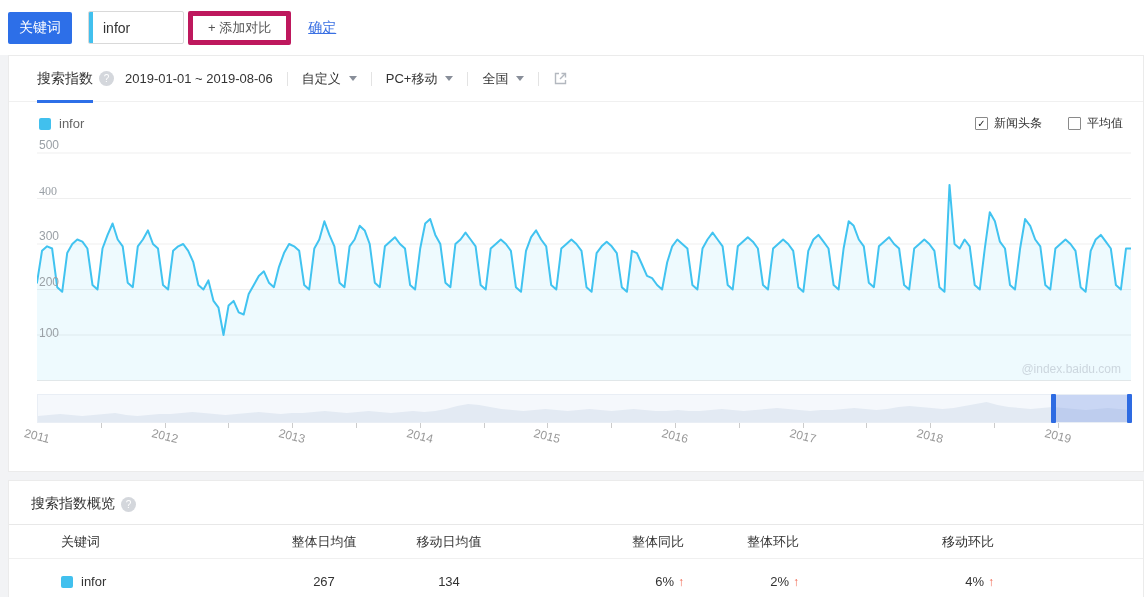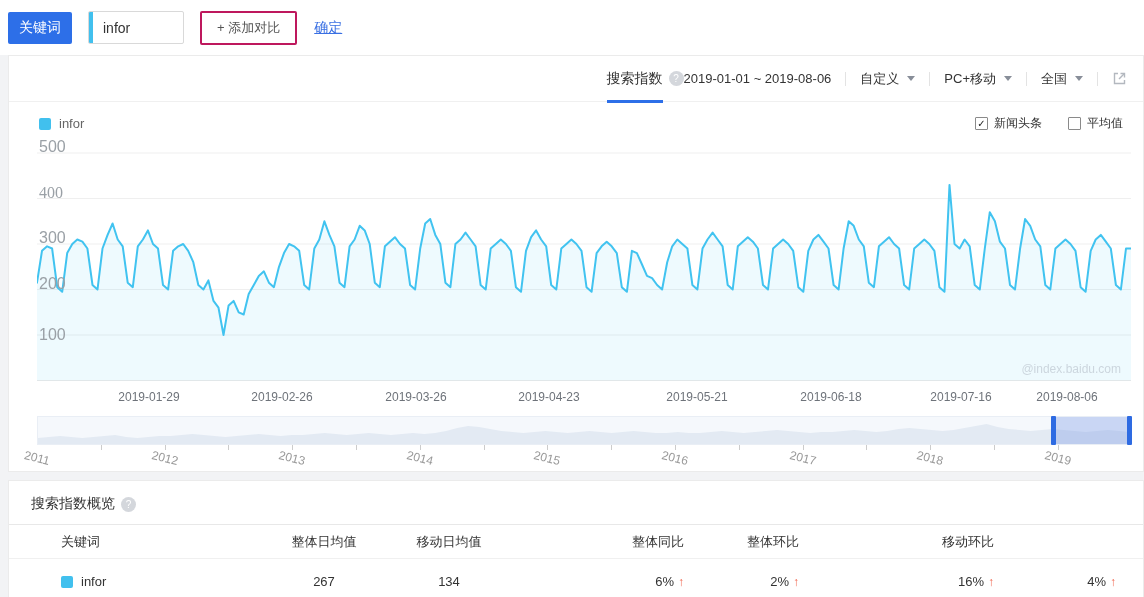--- a/index.html
+++ b/index.html
@@ -7,32 +7,32 @@
     font-family:"Liberation Sans","DejaVu Sans",sans-serif; }
 
   
   .topbar { height:55px; background:#fff; display:flex; align-items:center; padding-left:8px; }
   .kw-btn { width:64px; height:32px; background:#2d6fe8; color:#fff; font-size:14px;
     border:none; border-radius:2px; cursor:pointer; }
   .kw-input { margin-left:16px; width:96px; height:33px; background:#fff; border:1px solid #d9d9d9;
     border-radius:2px; display:flex; align-items:center; position:relative; overflow:hidden; }
   .kw-accent { position:absolute; left:0; top:0; bottom:0; width:4px; background:#41c0ee; }
   .kw-text { padding-left:14px; font-size:14px; color:#333; }
-  .add-btn { margin-left:16px; height:34px; padding:0 15px; background:#fff; border:2px solid #be185d;
+  .add-btn { margin-left:4px; height:34px; padding:0 15px; background:#fff; border:5px solid #be185d;
     border-radius:2px; color:#555; font-size:13px; cursor:pointer; }
   .confirm { margin-left:17px; color:#3a70e3; font-size:14px; text-decoration:underline; cursor:pointer; }
 
   
   .card { margin-left:8px; background:#fff; border:1px solid #ebebeb; }
   .card1 { height:417px; }
   .card2 { margin-top:8px; min-height:117px; }
 
   
   .panel-header { height:46px; border-bottom:1px solid #f0f0f0; display:flex;
-    justify-content:flex-end; align-items:center; padding:0 16px 0 28px; }
+    justify-content:flex-start; align-items:center; padding:0 16px 0 28px;gap:11px; }
   .tab-wrap { position:relative; height:46px; display:flex; align-items:center; }
   .tab { font-size:14px; color:#333; cursor:pointer; }
   .tab-underline { position:absolute; left:0; bottom:-1px; width:56px; height:3px; background:#2d6fe8; }
   .qicon { display:inline-block; width:15px; height:15px; border-radius:50%; background:#d4d7dc;
     color:#fff; font-size:10px; line-height:15px; text-align:center; margin-left:6px; cursor:pointer; }
   .header-right { display:flex; align-items:center; font-size:13px; color:#333; }
   .vdiv { width:1px; height:14px; background:#e3e3e3; margin:0 14px; }
   .dd { display:flex; align-items:center; cursor:pointer; }
   .caret { width:0; height:0; border-left:4px solid transparent; border-right:4px solid transparent;
     border-top:5px solid #888e99; margin-left:8px; }
@@ -44,21 +44,21 @@
   .sq { width:12px; height:12px; background:#41c0ee; border-radius:2px; margin-right:8px; }
   .legend-right { display:flex; align-items:center; }
   .toggle { display:flex; align-items:center; margin-left:26px; font-size:12px; color:#333; cursor:pointer; }
   .cb { width:13px; height:13px; border:1px solid #8a8a8a; border-radius:1px; background:#fff;
     font-size:10px; line-height:11px; text-align:center; color:#222; margin-right:6px; }
 
   
   .plot-wrap { position:relative; margin:14px 0 0 28px; width:1094px; }
   .plot { position:relative; height:240px; }
   .plot svg { position:absolute; left:0; top:0; }
-  .ylab { position:absolute; left:2px; font-size:16px; color:#9aa0a6; }
+  .ylab { position:absolute; left:2px; font-size:12px; color:#9aa0a6; }
   .watermark { position:absolute; right:10px; bottom:10px; font-size:12px; color:#ccd6de; }
   .xaxis { position:relative; height:22px; }
   .xlab { position:absolute; top:4px; transform:translateX(-50%); font-size:12px; color:#6e737a; white-space:nowrap; }
 
   
   .tl-track { position:relative; margin-top:8px; height:29px; background:#f5f8fc;
     border:1px solid #e9eef5; cursor:pointer; }
   .tl-track svg { position:absolute; left:0; bottom:0; }
   .tl-sel { position:absolute; top:0; bottom:0; background:rgba(120,153,229,0.35); cursor:grab; }
   .tl-handle { position:absolute; top:-1px; bottom:-1px; width:5px; background:#2e6be2; border-radius:1px; cursor:ew-resize; }
@@ -155,30 +155,20 @@
           <line x1="0" x2="1094" y1="7" y2="7" stroke="#efefef" stroke-width="1"></line>
           <polygon points="0.0,136.7 5.0,104.8 10.1,100.3 15.1,102.5 20.2,141.2 25.2,145.8 30.2,107.1 35.3,98.0 40.3,93.5 45.4,95.7 50.4,102.5 55.5,139.0 60.5,143.5 65.5,102.5 70.6,88.9 75.6,77.5 80.7,93.5 85.7,100.3 90.7,136.7 95.8,141.2 100.8,100.3 105.9,93.5 110.9,84.4 116.0,98.0 121.0,102.5 126.0,139.0 131.1,143.5 136.1,104.8 141.2,100.3 146.2,98.0 151.2,104.8 156.3,116.2 161.3,139.0 166.4,143.5 171.4,134.4 176.5,154.9 181.5,161.7 186.5,189.0 191.6,159.4 196.6,154.9 201.7,166.3 206.7,168.5 211.7,148.1 216.8,139.0 221.8,129.9 226.9,125.3 231.9,136.7 236.9,141.2 242.0,120.8 247.0,107.1 252.1,98.0 257.1,100.3 262.2,104.8 267.2,139.0 272.2,143.5 277.3,102.5 282.3,93.5 287.4,75.3 292.4,88.9 297.4,100.3 302.5,136.7 307.5,141.2 312.6,100.3 317.6,93.5 322.7,79.8 327.7,84.4 332.7,98.0 337.8,136.7 342.8,141.2 347.9,100.3 352.9,95.7 357.9,91.2 363.0,98.0 368.0,102.5 373.1,139.0 378.1,143.5 383.2,102.5 388.2,77.5 393.2,73.0 398.3,88.9 403.3,98.0 408.4,136.7 413.4,141.2 418.4,98.0 423.5,93.5 428.5,86.6 433.6,93.5 438.6,100.3 443.6,139.0 448.7,143.5 453.7,102.5 458.8,98.0 463.8,93.5 468.9,98.0 473.9,104.8 478.9,141.2 484.0,145.8 489.0,104.8 494.1,91.2 499.1,84.4 504.1,93.5 509.2,100.3 514.2,139.0 519.3,143.5 524.3,102.5 529.4,98.0 534.4,93.5 539.4,98.0 544.5,104.8 549.5,141.2 554.6,145.8 559.6,107.1 564.6,100.3 569.7,95.7 574.7,100.3 579.8,107.1 584.8,141.2 589.9,145.8 594.9,104.8 599.9,107.1 605.0,118.5 610.0,129.9 615.1,132.1 620.1,139.0 625.1,143.5 630.2,116.2 635.2,100.3 640.3,93.5 645.3,98.0 650.4,102.5 655.4,139.0 660.4,143.5 665.5,102.5 670.5,93.5 675.6,86.6 680.6,93.5 685.6,100.3 690.7,139.0 695.7,143.5 700.8,100.3 705.8,95.7 710.8,91.2 715.9,95.7 720.9,102.5 726.0,139.0 731.0,143.5 736.1,102.5 741.1,98.0 746.1,93.5 751.2,98.0 756.2,104.8 761.3,141.2 766.3,145.8 771.3,104.8 776.4,93.5 781.4,88.9 786.5,95.7 791.5,102.5 796.6,139.0 801.6,143.5 806.6,102.5 811.7,75.3 816.7,79.8 821.8,93.5 826.8,100.3 831.8,136.7 836.9,141.2 841.9,100.3 847.0,95.7 852.0,91.2 857.1,98.0 862.1,102.5 867.1,139.0 872.2,143.5 877.2,102.5 882.3,98.0 887.3,93.5 892.3,98.0 897.4,104.8 902.4,141.2 907.5,145.8 912.5,38.9 917.5,98.0 922.6,102.5 927.6,93.5 932.7,100.3 937.7,139.0 942.8,143.5 947.8,102.5 952.8,66.2 957.9,75.3 962.9,95.7 968.0,102.5 973.0,139.0 978.0,143.5 983.1,102.5 988.1,73.0 993.2,79.8 998.2,93.5 1003.3,100.3 1008.3,139.0 1013.3,143.5 1018.4,102.5 1023.4,98.0 1028.5,93.5 1033.5,98.0 1038.5,104.8 1043.6,141.2 1048.6,145.8 1053.7,104.8 1058.7,93.5 1063.8,88.9 1068.8,95.7 1073.8,102.5 1078.9,139.0 1083.9,143.5 1089.0,102.5 1094.0,102.5 1094,234.5 0,234.5" fill="rgba(65,195,240,0.09)"></polygon>
           <polyline points="0.0,136.7 5.0,104.8 10.1,100.3 15.1,102.5 20.2,141.2 25.2,145.8 30.2,107.1 35.3,98.0 40.3,93.5 45.4,95.7 50.4,102.5 55.5,139.0 60.5,143.5 65.5,102.5 70.6,88.9 75.6,77.5 80.7,93.5 85.7,100.3 90.7,136.7 95.8,141.2 100.8,100.3 105.9,93.5 110.9,84.4 116.0,98.0 121.0,102.5 126.0,139.0 131.1,143.5 136.1,104.8 141.2,100.3 146.2,98.0 151.2,104.8 156.3,116.2 161.3,139.0 166.4,143.5 171.4,134.4 176.5,154.9 181.5,161.7 186.5,189.0 191.6,159.4 196.6,154.9 201.7,166.3 206.7,168.5 211.7,148.1 216.8,139.0 221.8,129.9 226.9,125.3 231.9,136.7 236.9,141.2 242.0,120.8 247.0,107.1 252.1,98.0 257.1,100.3 262.2,104.8 267.2,139.0 272.2,143.5 277.3,102.5 282.3,93.5 287.4,75.3 292.4,88.9 297.4,100.3 302.5,136.7 307.5,141.2 312.6,100.3 317.6,93.5 322.7,79.8 327.7,84.4 332.7,98.0 337.8,136.7 342.8,141.2 347.9,100.3 352.9,95.7 357.9,91.2 363.0,98.0 368.0,102.5 373.1,139.0 378.1,143.5 383.2,102.5 388.2,77.5 393.2,73.0 398.3,88.9 403.3,98.0 408.4,136.7 413.4,141.2 418.4,98.0 423.5,93.5 428.5,86.6 433.6,93.5 438.6,100.3 443.6,139.0 448.7,143.5 453.7,102.5 458.8,98.0 463.8,93.5 468.9,98.0 473.9,104.8 478.9,141.2 484.0,145.8 489.0,104.8 494.1,91.2 499.1,84.4 504.1,93.5 509.2,100.3 514.2,139.0 519.3,143.5 524.3,102.5 529.4,98.0 534.4,93.5 539.4,98.0 544.5,104.8 549.5,141.2 554.6,145.8 559.6,107.1 564.6,100.3 569.7,95.7 574.7,100.3 579.8,107.1 584.8,141.2 589.9,145.8 594.9,104.8 599.9,107.1 605.0,118.5 610.0,129.9 615.1,132.1 620.1,139.0 625.1,143.5 630.2,116.2 635.2,100.3 640.3,93.5 645.3,98.0 650.4,102.5 655.4,139.0 660.4,143.5 665.5,102.5 670.5,93.5 675.6,86.6 680.6,93.5 685.6,100.3 690.7,139.0 695.7,143.5 700.8,100.3 705.8,95.7 710.8,91.2 715.9,95.7 720.9,102.5 726.0,139.0 731.0,143.5 736.1,102.5 741.1,98.0 746.1,93.5 751.2,98.0 756.2,104.8 761.3,141.2 766.3,145.8 771.3,104.8 776.4,93.5 781.4,88.9 786.5,95.7 791.5,102.5 796.6,139.0 801.6,143.5 806.6,102.5 811.7,75.3 816.7,79.8 821.8,93.5 826.8,100.3 831.8,136.7 836.9,141.2 841.9,100.3 847.0,95.7 852.0,91.2 857.1,98.0 862.1,102.5 867.1,139.0 872.2,143.5 877.2,102.5 882.3,98.0 887.3,93.5 892.3,98.0 897.4,104.8 902.4,141.2 907.5,145.8 912.5,38.9 917.5,98.0 922.6,102.5 927.6,93.5 932.7,100.3 937.7,139.0 942.8,143.5 947.8,102.5 952.8,66.2 957.9,75.3 962.9,95.7 968.0,102.5 973.0,139.0 978.0,143.5 983.1,102.5 988.1,73.0 993.2,79.8 998.2,93.5 1003.3,100.3 1008.3,139.0 1013.3,143.5 1018.4,102.5 1023.4,98.0 1028.5,93.5 1033.5,98.0 1038.5,104.8 1043.6,141.2 1048.6,145.8 1053.7,104.8 1058.7,93.5 1063.8,88.9 1068.8,95.7 1073.8,102.5 1078.9,139.0 1083.9,143.5 1089.0,102.5 1094.0,102.5" fill="none" stroke="#41c3f0" stroke-width="2" stroke-linejoin="round" stroke-linecap="round"></polyline>
         </svg>
       <span class="watermark">@index.baidu.com</span>
     <span class="ylab" style="top: 180px;">100</span>
         <span class="ylab" style="top: 128.5px;">200</span>
         <span class="ylab" style="top: 83px;">300</span>
         <span class="ylab" style="top: 37.5px; font-family: Liberation Serif, serif;">400</span>
         <span class="ylab" style="top: -8px;">500</span>
-      </div>
-    <div class="xaxis" id="xaxis">
-        <span class="xlab" style="left: 112px;">2019-01-29</span>
-        <span class="xlab" style="left: 245px;">2019-02-26</span>
-        <span class="xlab" style="left: 379px;">2019-03-26</span>
-        <span class="xlab" style="left: 512px;">2019-04-23</span>
-        <span class="xlab" style="left: 660px;">2019-05-21</span>
-        <span class="xlab" style="left: 794px;">2019-06-18</span>
-        <span class="xlab" style="left: 924px;">2019-07-16</span>
-        <span class="xlab" style="left: 1030px;">2019-08-06</span>
       </div>
     <div class="tl-track" id="tl-track">
       <svg id="tl-svg" width="1092" height="27">
           <polygon points="0,27 0.0,21.0 11.0,20.0 22.1,19.0 33.1,20.0 44.1,21.0 55.2,20.0 66.2,19.0 77.2,18.0 88.2,20.0 99.3,21.0 110.3,20.0 121.3,19.0 132.4,19.0 143.4,18.0 154.4,17.0 165.5,18.0 176.5,19.0 187.5,20.0 198.5,19.0 209.6,18.0 220.6,17.0 231.6,18.0 242.7,19.0 253.7,18.0 264.7,18.0 275.8,17.0 286.8,16.0 297.8,17.0 308.8,18.0 319.9,17.0 330.9,16.0 341.9,17.0 353.0,18.0 364.0,17.0 375.0,16.0 386.1,17.0 397.1,16.0 408.1,14.0 419.2,11.0 430.2,9.0 441.2,10.0 452.2,12.0 463.3,14.0 474.3,15.0 485.3,16.0 496.4,15.0 507.4,14.0 518.4,15.0 529.5,16.0 540.5,15.0 551.5,14.0 562.5,15.0 573.6,16.0 584.6,15.0 595.6,14.0 606.7,15.0 617.7,16.0 628.7,16.0 639.8,15.0 650.8,16.0 661.8,16.0 672.8,15.0 683.9,14.0 694.9,15.0 705.9,16.0 717.0,15.0 728.0,14.0 739.0,13.0 750.1,14.0 761.1,15.0 772.1,16.0 783.2,15.0 794.2,15.0 805.2,14.0 816.2,13.0 827.3,14.0 838.3,15.0 849.3,14.0 860.4,12.0 871.4,11.0 882.4,12.0 893.5,13.0 904.5,14.0 915.5,13.0 926.5,11.0 937.6,9.0 948.6,7.0 959.6,10.0 970.7,12.0 981.7,13.0 992.7,14.0 1003.8,13.0 1014.8,12.0 1025.8,13.0 1036.8,14.0 1047.9,15.0 1058.9,14.0 1069.9,13.0 1081.0,14.0 1092.0,15.0 1092,27" fill="#e3eaf3"></polygon>
         </svg>
       <div class="tl-sel" id="tl-sel" style="left: 1015px; width: 77px;"></div>
       <div class="tl-handle" id="tl-h-left" style="left: 1013px;"></div>
       <div class="tl-handle" id="tl-h-right" style="left: 1089px;"></div>
     </div>
     <div class="tl-years" id="tl-years">
@@ -226,16 +216,15 @@
   </div>
   <div class="ov-row">
     <span class="kw-cell">
       <span class="sq"></span>
       <span>infor</span>
     </span>
     <span class="c-mid">267</span>
     <span class="c-mid">134</span>
     <span class="c-r1"><span>6%</span><span class="arrow">↑</span></span>
     <span class="c-r2"><span>2%</span><span class="arrow">↑</span></span>
-    <span class="c-r1"><span>16%</span><span class="arrow">↑</span></span>
     <span class="c-r1"><span>4%</span><span class="arrow">↑</span></span>
   </div>
 </div>
 
 </body></html>

